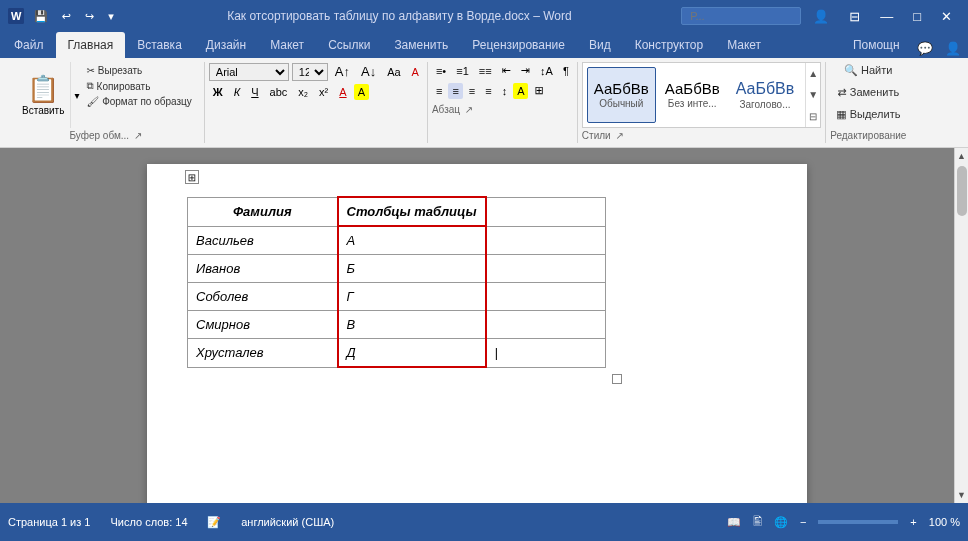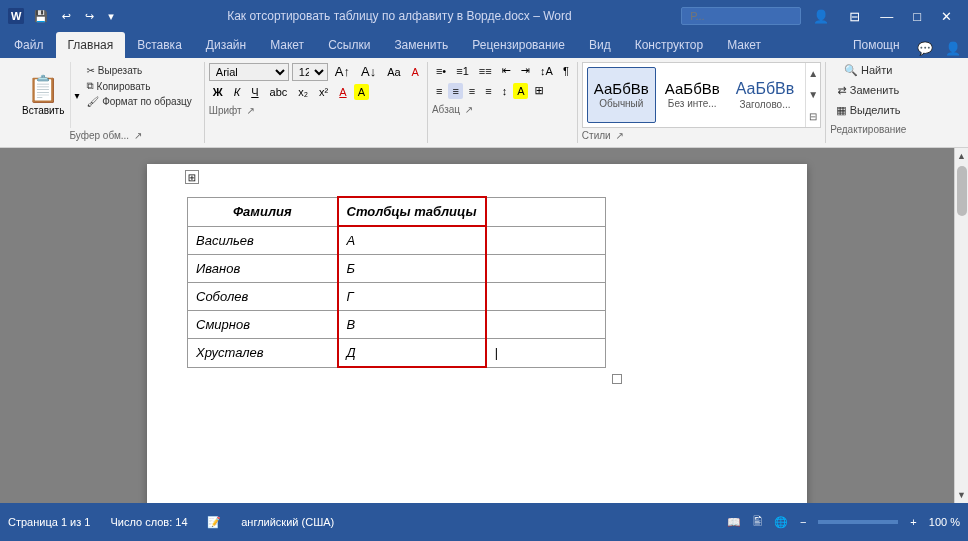--- a/index.html
+++ b/index.html
@@ -169,21 +169,21 @@
       flex-direction: column;
       align-items: center;
       justify-content: center;
       min-width: 60px;
       height: 56px;
     }
     .style-card.selected { background: #dce6f7; border-color: #2b579a; }
     .style-card-preview { font-size: 15px; line-height: 1; }
     .style-card-label { font-size: 10px; color: #555; margin-top: 2px; }
 
-    .edit-section { display: flex; flex-direction: column; padding: 0 4px; gap: 3px; }
+    .edit-section { display: flex; flex-direction: column; padding: 0 4px; gap: 3px; justify-content: space-between; }
     .ribbon-tabs-right-btn { background: transparent; border: none; color: white; cursor: pointer; font-size: 13px; padding: 2px 6px; }
 
     
     .clipboard-section {
       display: flex;
       flex-direction: column;
       align-items: center;
       padding: 0 8px;
       border-right: 1px solid #d0d0d0;
     }
@@ -335,24 +335,20 @@
     </div>
     <div class="ribbon-font-row2">
       <button class="small-btn bold-btn">Ж</button>
       <button class="small-btn italic-btn">К</button>
       <button class="small-btn underline-btn">Ч</button>
       <button class="small-btn">abc</button>
       <button class="small-btn">x₂</button>
       <button class="small-btn">x²</button>
       <button class="small-btn" style="color:#c00;text-decoration:underline;text-decoration-color:#c00;">A</button>
       <button class="small-btn" style="background:#ff0;padding:1px 3px;">A</button>
-    </div>
-    <div class="ribbon-group-label">
-      <span>Шрифт</span>
-      <span style="cursor:pointer;margin-left:2px;">↗</span>
     </div>
   </div>
 
   <div class="para-section">
     <div class="para-row">
       <button class="small-btn">≡•</button>
       <button class="small-btn">≡1</button>
       <button class="small-btn">≡≡</button>
       <button class="small-btn">⇤</button>
       <button class="small-btn">⇥</button>

